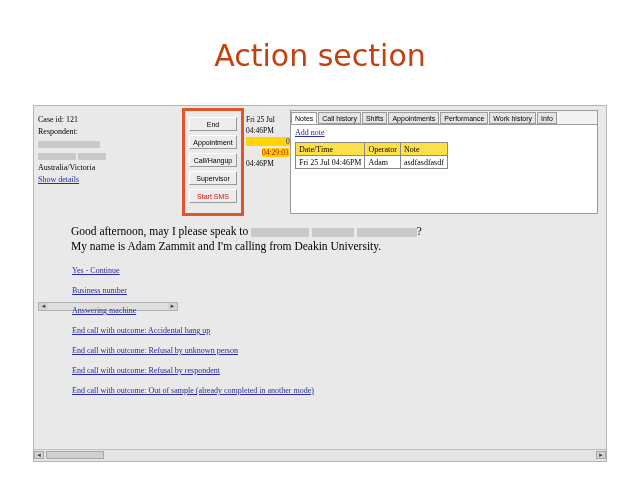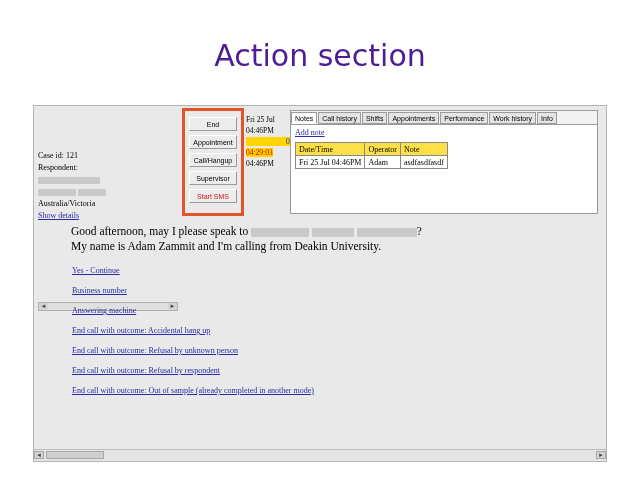--- a/index.html
+++ b/index.html
@@ -15,21 +15,21 @@
     position: relative;
   }
   #slide-title {
     position: absolute;
     top: 38px;
     left: 0;
     width: 640px;
     text-align: center;
     font-family: "DejaVu Sans", sans-serif;
     font-size: 30px;
-    color: #4c1d95;
+    color: #c2410c;
     letter-spacing: 0px;
   }
 
   
   #app-window {
     position: absolute;
     left: 33px;
     top: 105px;
     width: 574px;
     height: 357px;
@@ -49,21 +49,20 @@
 
   
   #case-pane {
     position: absolute;
     left: 4px;
     top: 8px;
     width: 140px;
     font-size: 8px;
     color: #000000;
     line-height: 12px;
-    margin-top: 36px;
   }
   #case-pane .row { white-space: nowrap; }
   .redact {
     display: inline-block;
     height: 7px;
     background: #c9c9c9;
     vertical-align: middle;
     border-radius: 1px;
   }
   .redact.w1 { width: 62px; }
@@ -117,21 +116,21 @@
   #stamp-col {
     position: absolute;
     left: 212px;
     top: 8px;
     width: 44px;
     font-size: 7.5px;
     line-height: 11px;
     color: #000000;
   }
   .hl-blue { background: #ffd400; color: #1b1bc7; padding-left: 40px; }
-  .hl-red { background: #ffd400; color: #cc0000; }
+  .hl-red { background: #ffd400; color: #cc0000; margin-left: 16px; }
 
   
   #notes-pane {
     position: absolute;
     left: 256px;
     top: 4px;
     width: 308px;
     height: 104px;
     border: 1px solid #9b9b9b;
     background: #f2f2f2;

